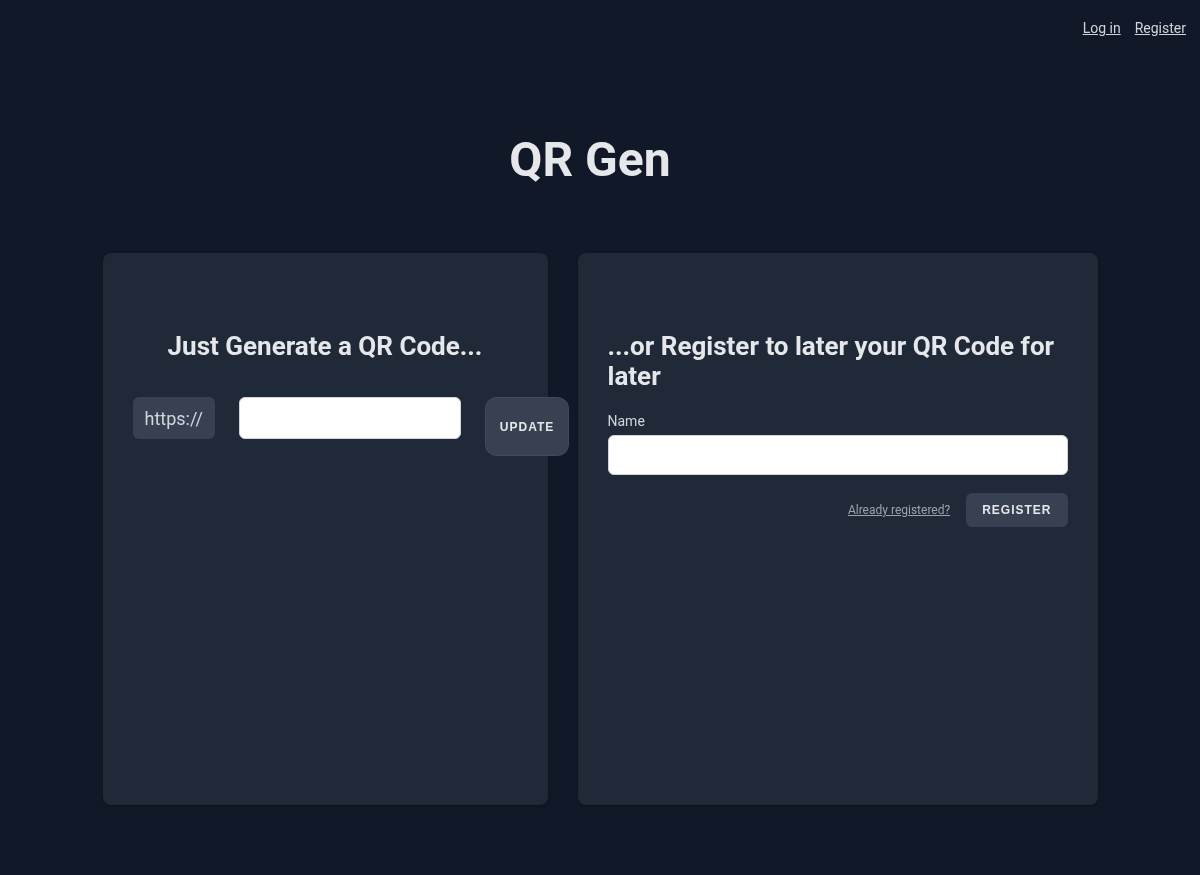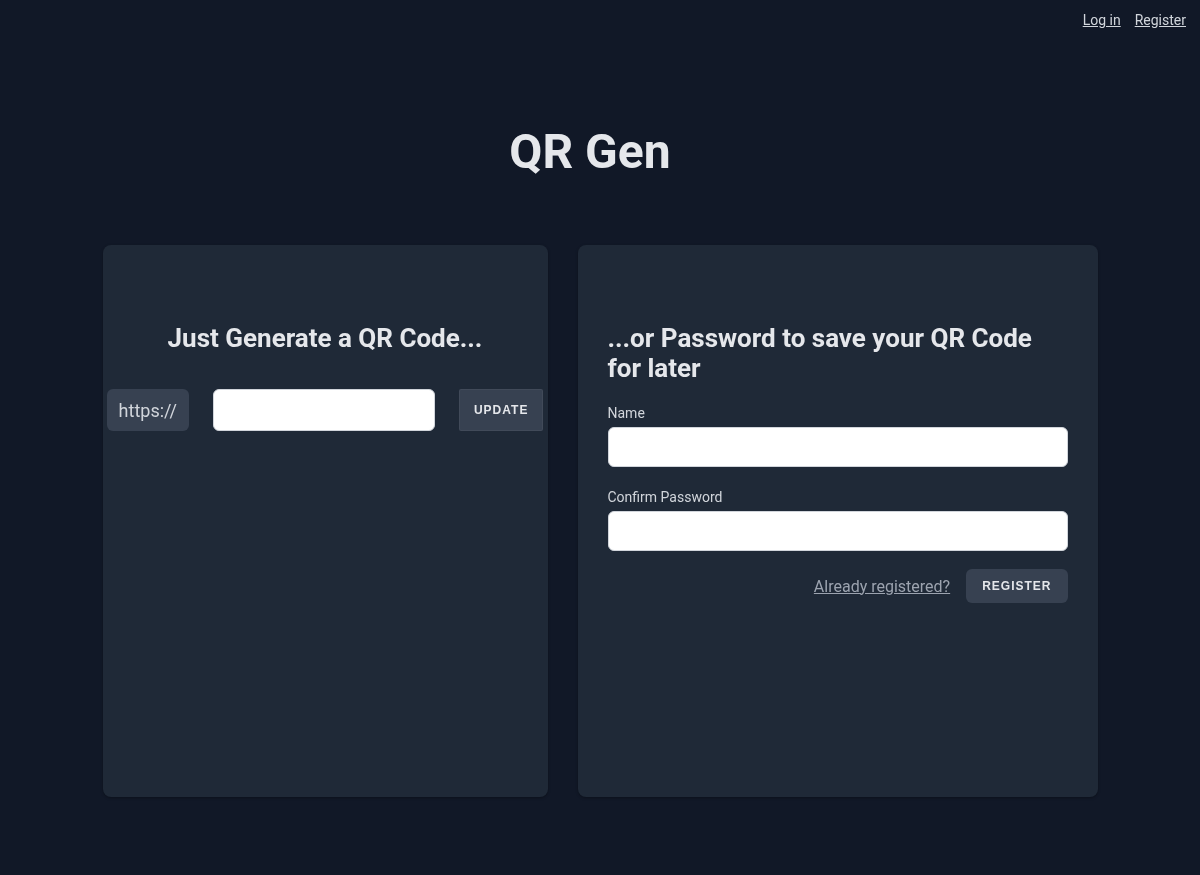--- a/index.html
+++ b/index.html
@@ -11,21 +11,21 @@
       background-color: #111827;
       color: #e5e7eb;
       font-family: -apple-system, BlinkMacSystemFont, "Segoe UI", Roboto, "Helvetica Neue", Arial, sans-serif;
       width: 1200px;
       height: 875px;
       overflow: hidden;
     }
     .top-nav {
       display: flex;
       justify-content: flex-end;
-      padding: 12px 14px 0 0;
+      padding: 20px 14px 0 0;
       gap: 14px;
     }
     .top-nav a {
       color: #d1d5db;
       font-size: 14px;
       text-decoration: underline;
       cursor: pointer;
     }
     .main-title {
       text-align: center;
@@ -63,21 +63,21 @@
       margin-top: 48px;
     }
     .card-left .card-title {
       text-align: center;
     }
     .url-row {
       display: flex;
       gap: 24px;
       margin-top: 36px;
       align-items: stretch;
-      justify-content: center;
+      justify-content: flex-start;
     }
     .url-prefix {
       background-color: #374151;
       color: #d1d5db;
       padding: 0 12px;
       border-radius: 6px;
       font-size: 18px;
       display: flex;
       align-items: center;
       height: 42px;
@@ -86,24 +86,24 @@
       width: 222px;
       height: 42px;
       background-color: #ffffff;
       border: 1px solid #d1d5db;
       border-radius: 6px;
       padding: 0 10px;
       font-size: 16px;
       color: #111827;
     }
     .update-btn {
-      height: 42px;
+      height: 59px;
       background-color: #374151;
       border: 1px solid rgba(255,255,255,0.05);
-      border-radius: 2px;
+      border-radius: 12px;
       padding: 0 14px;
       color: #e5e7eb;
       font-size: 12px;
       font-weight: 600;
       letter-spacing: 1px;
       cursor: pointer;
     }
     .form-group {
       margin-top: 22px;
     }
@@ -127,21 +127,21 @@
     }
     .form-footer {
       display: flex;
       justify-content: flex-end;
       align-items: center;
       gap: 16px;
       margin-top: 18px;
     }
     .already-link {
       color: #9ca3af;
-      font-size: 16px;
+      font-size: 12px;
       text-decoration: underline;
       cursor: pointer;
     }
     .register-btn {
       background-color: #374151;
       border: none;
       border-radius: 6px;
       padding: 10px 16px;
       color: #e5e7eb;
       font-size: 12px;
@@ -165,33 +165,29 @@
   <div class="card card-left">
     <h2 class="card-title">Just Generate a QR Code...</h2>
     <div class="url-row">
       <div class="url-prefix">https://</div>
       <input type="text" class="url-input" value="" style="">
       <button class="update-btn">UPDATE</button>
     </div>
   </div>
 
   <div class="card card-right">
-    <h2 class="card-title">...or Password to save your QR Code for later</h2>
+    <h2 class="card-title">...or Register to later your QR Code for later</h2>
 
     <div class="form-group">
       <label class="form-label">Name</label>
       <input type="text" class="form-input" value="" style="">
     </div>
 
 
 
-    <div class="form-group">
-      <label class="form-label">Confirm Password</label>
-      <input type="password" class="form-input" value="" style="">
-    </div>
 
     <div class="form-footer">
       <a class="already-link">Already registered?</a>
       <button class="register-btn">REGISTER</button>
     </div>
   </div>
 
 </div>
 
 </body></html>

